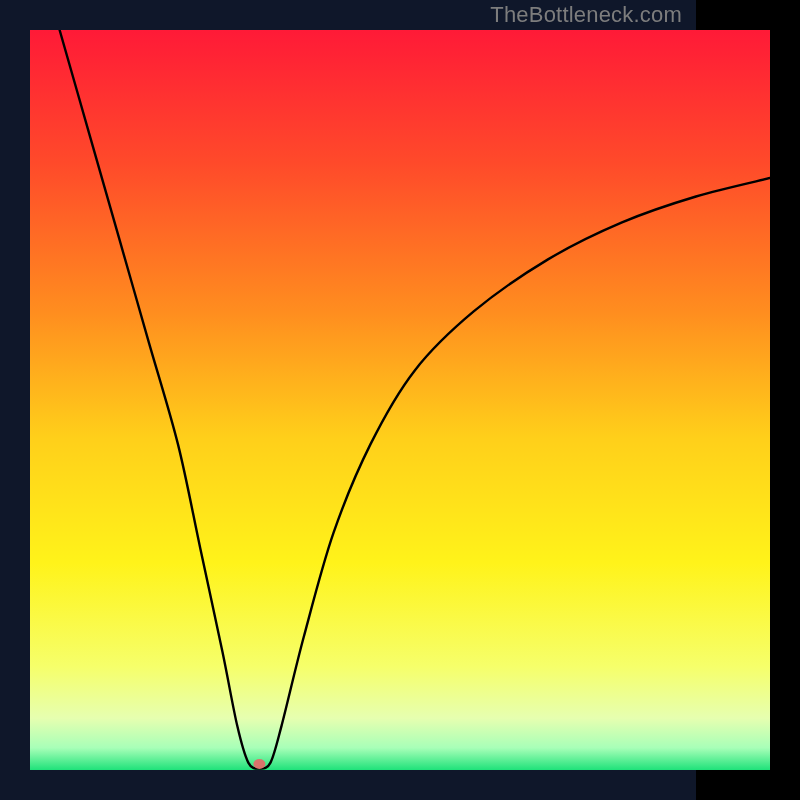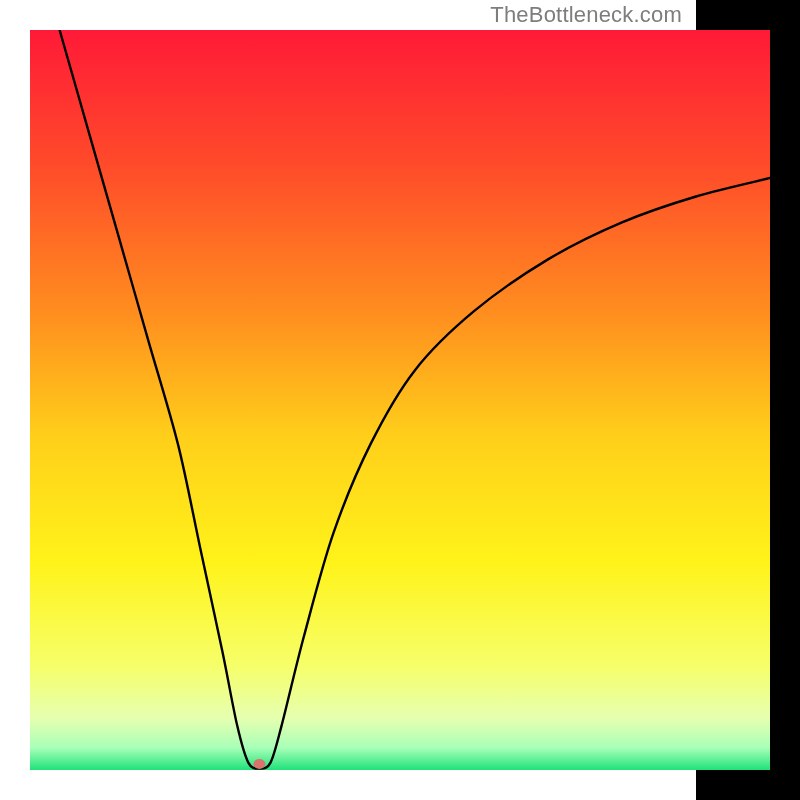--- a/index.html
+++ b/index.html
@@ -8,21 +8,21 @@
     width: 800px;
     height: 800px;
     background: #000;
     font-family: Arial, Helvetica, sans-serif;
     overflow: hidden;
   }
   .frame {
     position: relative;
     width: 696px;
     height: 800px;
-    background: #ffffff;
+    background: #0f172a;
   }
   .watermark {
     position: absolute;
     top: 2px;
     right: 14px;
     color: #7d7d7d;
     font-size: 22px;
     font-weight: 500;
     letter-spacing: 0.2px;
     user-select: none;

